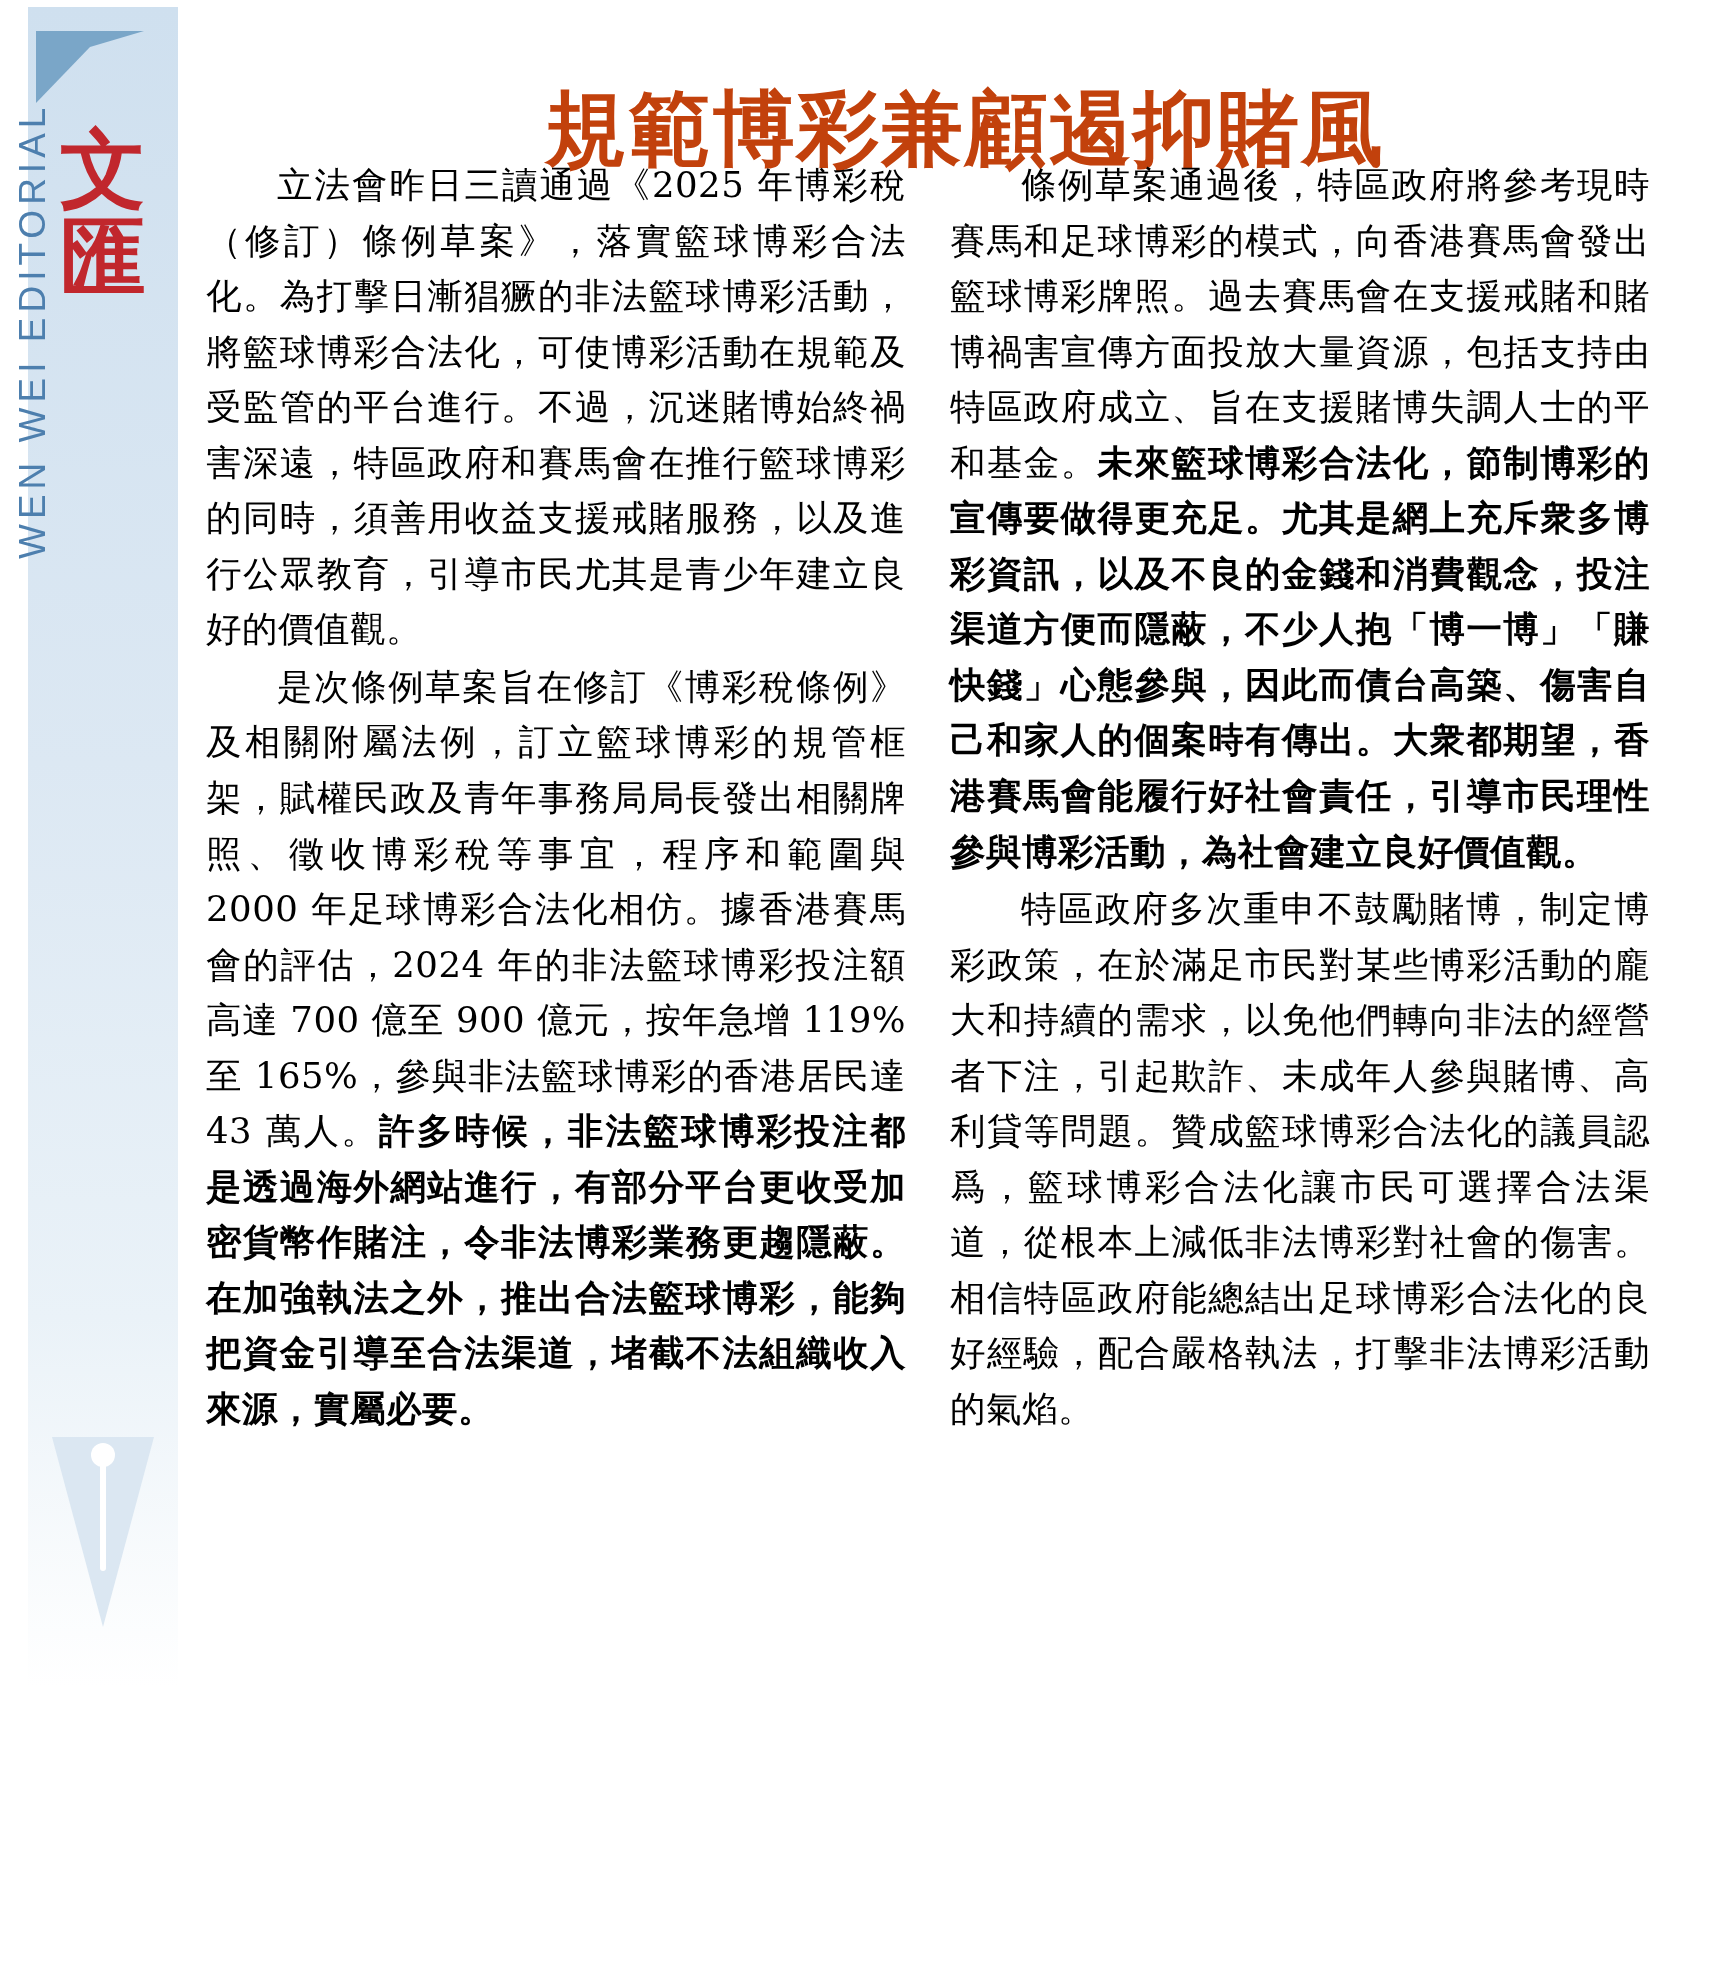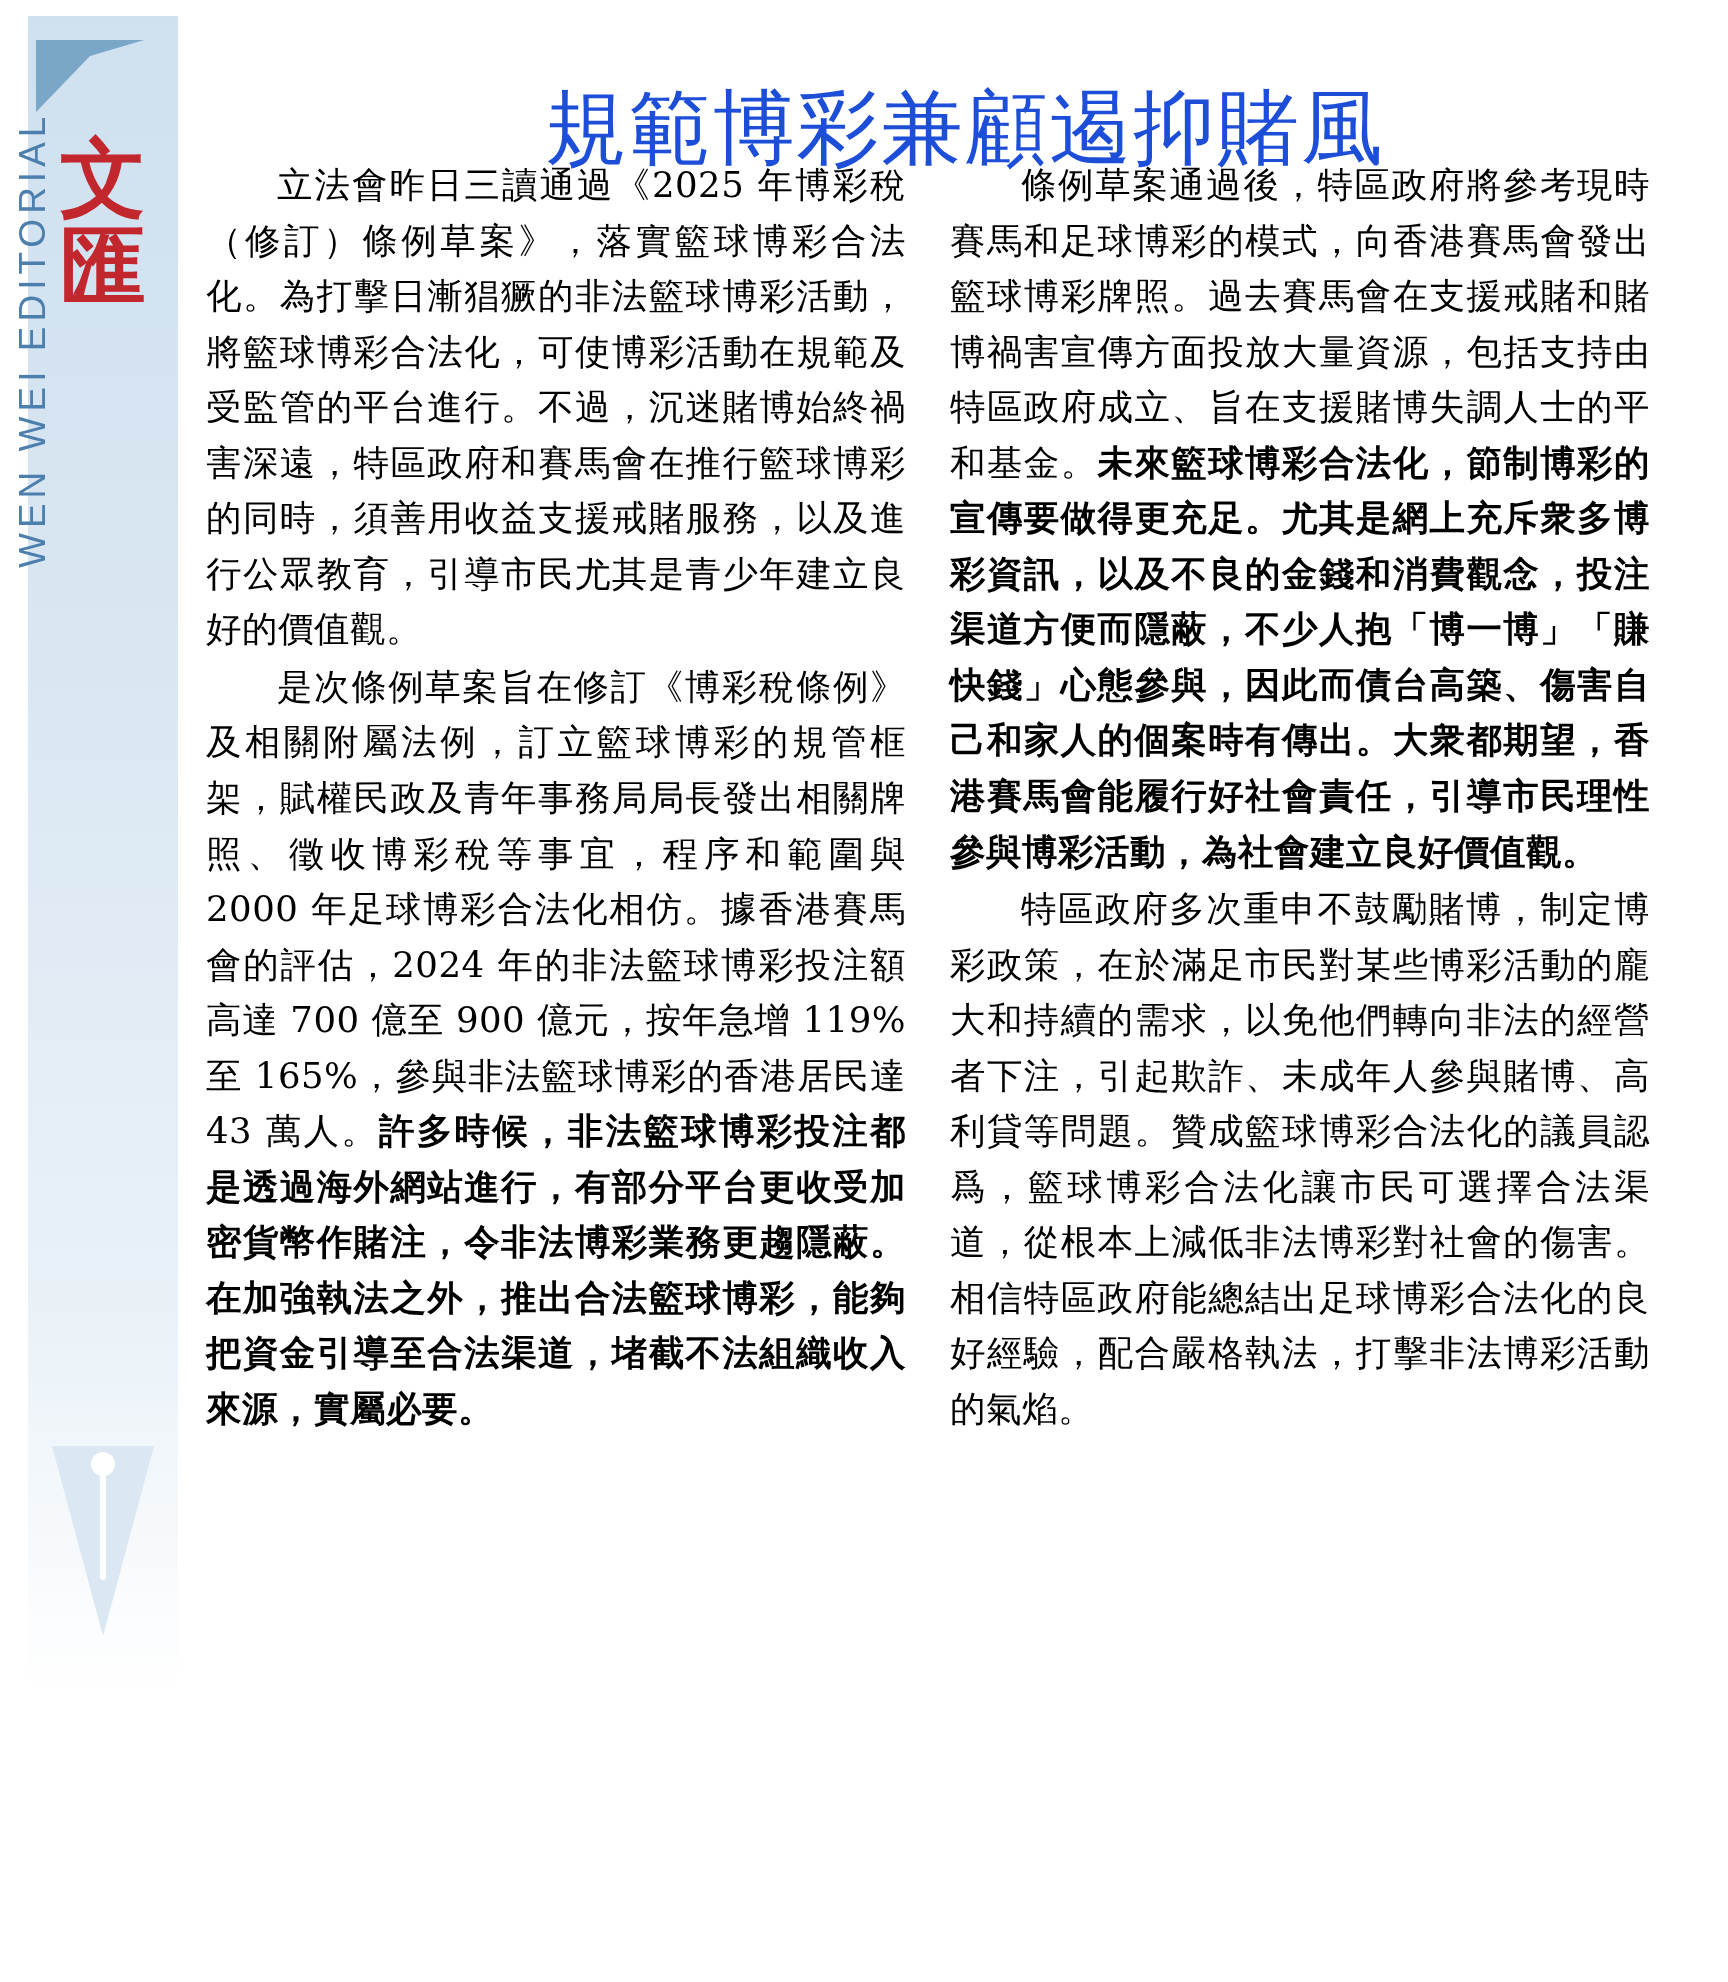--- a/index.html
+++ b/index.html
@@ -12,21 +12,21 @@
     height: 1982px;
     position: relative;
     font-family: "Liberation Serif", serif;
     overflow: hidden;
   }
 
   
   #masthead-rail {
     position: absolute;
     left: 0;
-    top: 16px;
+    top: 7px;
     width: 215px;
     height: 1680px;
   }
   .rail-gradient {
     position: absolute;
     left: 28px;
     top: 0px;
     width: 150px;
     height: 1680px;
     background: linear-gradient(to bottom, #cfe0ef 0%, #dce8f3 45%, #eaf2f8 78%, #ffffff 100%);
@@ -122,24 +122,24 @@
   }
 
   
   #headline {
     position: absolute;
     left: 215px;
     top: 28px;
     width: 1500px;
     text-align: center;
     font-family: "DejaVu Serif", "Liberation Serif", serif;
-    font-weight: normal;
+    font-weight: bold;
     font-size: 82px;
     line-height: 1.1;
-    color: #1d4ed8;
+    color: #c2410c;
     letter-spacing: 2px;
   }
 
   
   #article {
     position: absolute;
     left: 200px;
     top: 157px;
     width: 1510px;
     height: 1800px;

